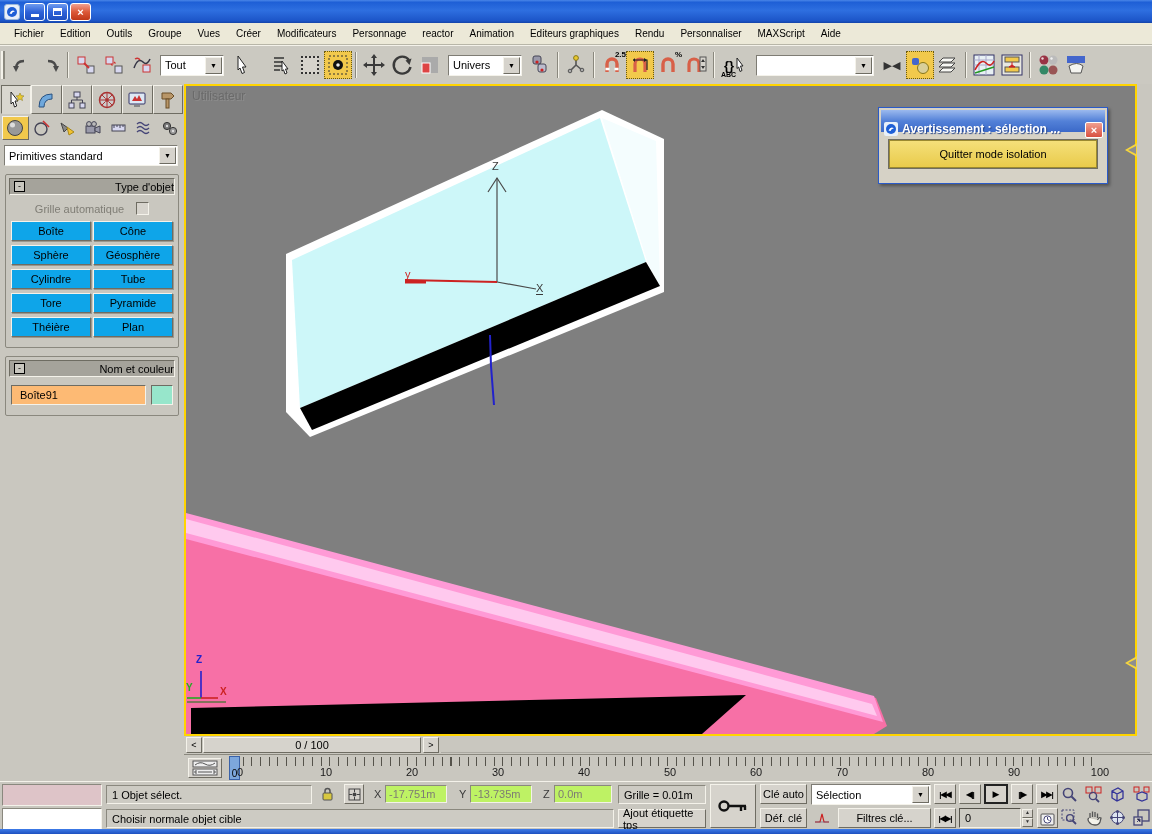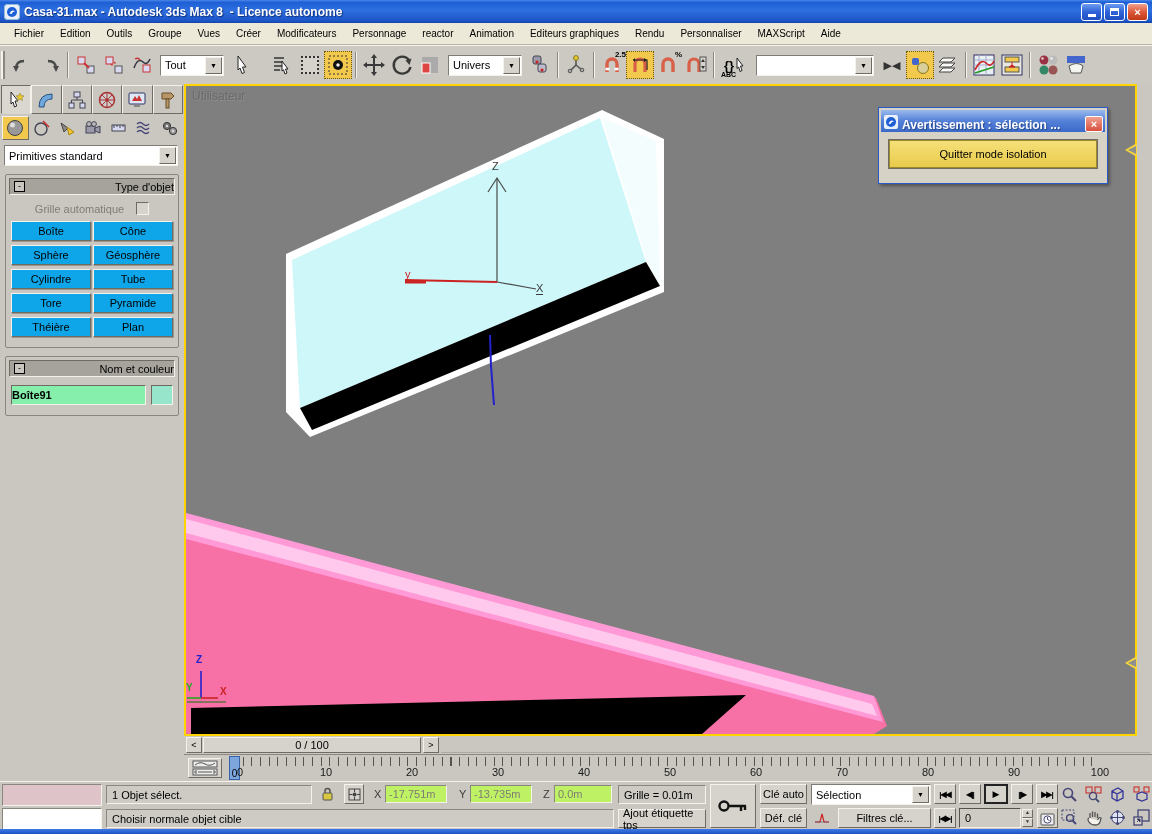--- a/index.html
+++ b/index.html
@@ -45,34 +45,34 @@
 .cp-dd { margin:3px 6px 6px 4px; }
 .rollout { margin:8px 5px 0 5px; border:1px solid #8A887E; border-radius:2px; padding:1px 3px 8px 3px; background:#C9C7BF; }
 .ro-head { height:17px; background:#A5A39B; border:1px solid; border-color:#6E6C62 #F4F2EA #F4F2EA #6E6C62; display:flex; align-items:center; margin-top:2px; position:relative; }
 .ro-head .collapse { position:absolute; left:4px; top:2px; width:11px; height:11px; border:1px solid #000; background:#C9C7BF; font-size:9px; line-height:9px; text-align:center; }
 .ro-head .ro-title { flex:1; text-align:right; font-size:11px; }
 .autogrid { display:flex; align-items:center; justify-content:center; gap:12px; margin:7px 0 4px 0; color:#7F7D75; }
 .checkbox { width:13px; height:13px; background:#D6D3CC; border:1px solid; border-color:#6E6C62 #F4F2EA #F4F2EA #6E6C62; }
 .objgrid { display:grid; grid-template-columns:1fr 1fr; gap:4px 2px; padding:2px 2px; }
 .objbtn { height:20px; background:#0ea5e9; border:1px solid; border-color:#F4F2EA #6E6C62 #6E6C62 #F4F2EA; box-shadow:1px 1px 0 #9A988E; display:flex; align-items:center; justify-content:center; font-size:11px; }
 .namerow { display:flex; gap:5px; margin:8px 2px 2px 2px; align-items:center; }
-.namefield { flex:1; height:20px; background:#86efac; border:1px solid; border-color:#6E6C62 #F4F2EA #F4F2EA #6E6C62; display:flex; align-items:center; padding-left:0;font-weight:bold; }
+.namefield { flex:1; height:20px; background:#fdba74; border:1px solid; border-color:#6E6C62 #F4F2EA #F4F2EA #6E6C62; display:flex; align-items:center; padding-left:8px; }
 .swatch { width:22px; height:20px; background:#97E6CB; border:1px solid; border-color:#6E6C62 #F4F2EA #F4F2EA #6E6C62; }
 
 
 .viewport { position:absolute; left:184px; top:84px; width:953px; height:652px; border:2px solid #FFD400; background:#7F7F7F; }
 .vp-label { position:absolute; left:6px; top:3px; color:#6A6A6A; font-size:12px; text-shadow:1px 1px 0 #8D8D8D; }
 .vp-svg { position:absolute; left:0; top:0; }
 .rightstrip { position:absolute; left:1137px; top:84px; width:15px; height:652px; background:#C9C7BF; }
 .clip-arrow { position:absolute; width:0; height:0; border-top:7px solid transparent; border-bottom:7px solid transparent; border-right:12px solid #F7D63C; }
 .clip-arrow i { position:absolute; left:3px; top:-4px; width:0; height:0; border-top:4px solid transparent; border-bottom:4px solid transparent; border-right:8px solid #8F8F8F; }
 
 
 .dialog { position:absolute; left:692px; top:21px; width:230px; height:77px; background:#D6D2C6; border:1px solid #2A5AC8; box-shadow:2px 2px 3px rgba(0,0,0,.35); padding:2px; }
-.dlg-title { height:22px; background:linear-gradient(180deg,#9BB9EE 0%,#5381D8 50%,#3B69C8 100%); display:flex; align-items:flex-end; padding:0 2px 0 3px; color:#fff; font-weight:bold; font-size:12px; }
+.dlg-title { height:22px; background:linear-gradient(180deg,#9BB9EE 0%,#5381D8 50%,#3B69C8 100%); display:flex; align-items:flex-start; padding:12px 2px 0 3px; color:#fff; font-weight:bold; font-size:12px; }
 .dlg-title .ttl { flex:1; margin-left:4px; text-shadow:1px 1px 1px #26458A; white-space:nowrap; overflow:hidden; }
 .dlg-close { width:18px; height:16px; border-radius:2px; border:1px solid #fff; background:linear-gradient(180deg,#F0A090,#D85040); color:#fff; font-weight:bold; font-size:11px; display:flex; align-items:center; justify-content:center; }
 .dlg-body { padding:8px 8px; }
 .iso-btn { width:100%; height:28px; background:linear-gradient(180deg,#F5E07A,#E9CB4B); border:1px solid #9C8A30; box-shadow:0 0 0 1px #6E6C62; display:flex; align-items:center; justify-content:center; font-size:11px; }
 
 
 .timerow { position:absolute; left:184px; top:736px; width:968px; height:18px; background:#C9C7BF; display:flex; align-items:center; }
 .ts-btn { width:16px; height:16px; background:#D6D3CC; border:1px solid; border-color:#F4F2EA #6E6C62 #6E6C62 #F4F2EA; display:flex; align-items:center; justify-content:center; font-size:9px; margin-left:2px; }
 .ts-slider { width:218px; height:16px; background:#D6D3CC; border:1px solid; border-color:#F4F2EA #6E6C62 #6E6C62 #F4F2EA; display:flex; align-items:center; justify-content:center; margin-left:1px; font-size:11px; }
 .ts-track { flex:1; height:16px; border-bottom:1px solid #ABA9A1; margin:0 2px; }
@@ -105,21 +105,20 @@
 </head>
 <body>
 
 <div class="titlebar">
   <div class="app-logo">
     <svg width="12" height="12" viewBox="0 0 12 12">
         <circle cx="6" cy="6" r="5" fill="#1E5FD6"></circle>
         <path d="M3.5 7.5 Q6 2.5 9 5.5 Q6.5 5 5.5 8 Z" fill="#fff"></path>
       </svg>
   </div>
-  <div class="title">Casa-31.max - Autodesk 3ds Max 8  - Licence autonome</div>
   <div class="winbtns">
     <div class="winbtn">
         <span class="minglyph"></span>
       </div>
     <div class="winbtn">
         <span class="restglyph"></span>
       </div>
     <div class="winbtn close">×</div>
   </div>
 </div>

